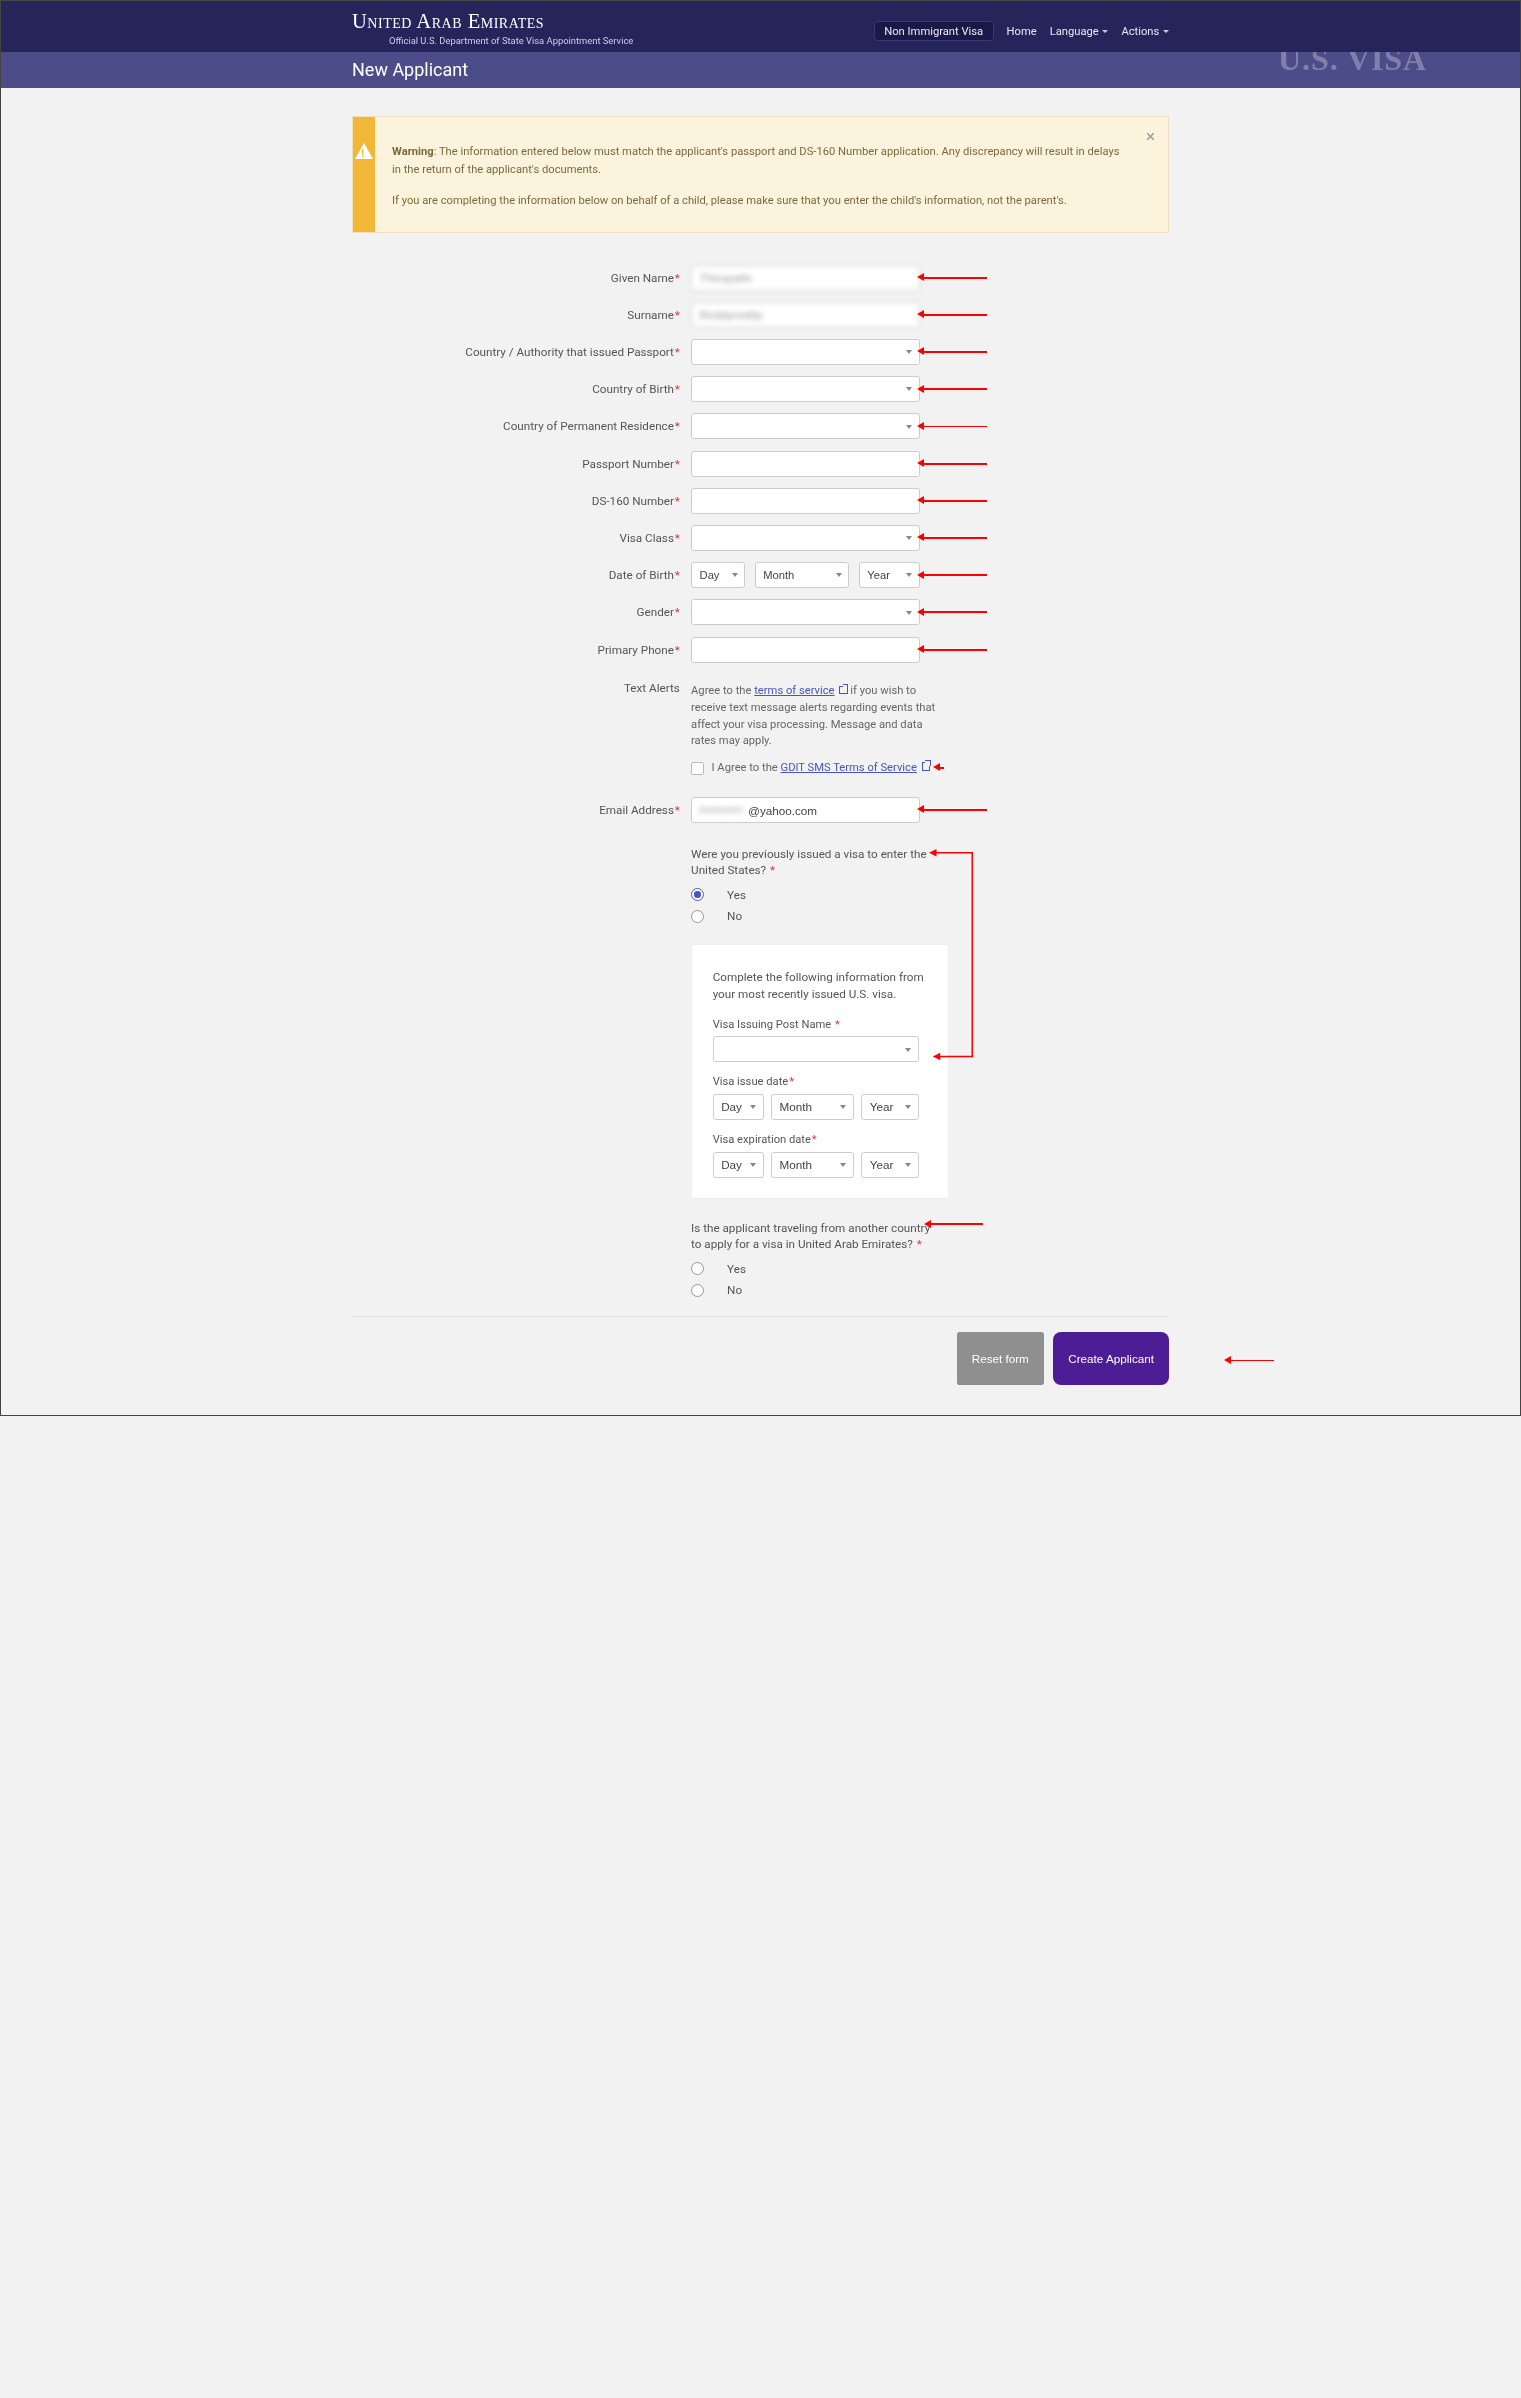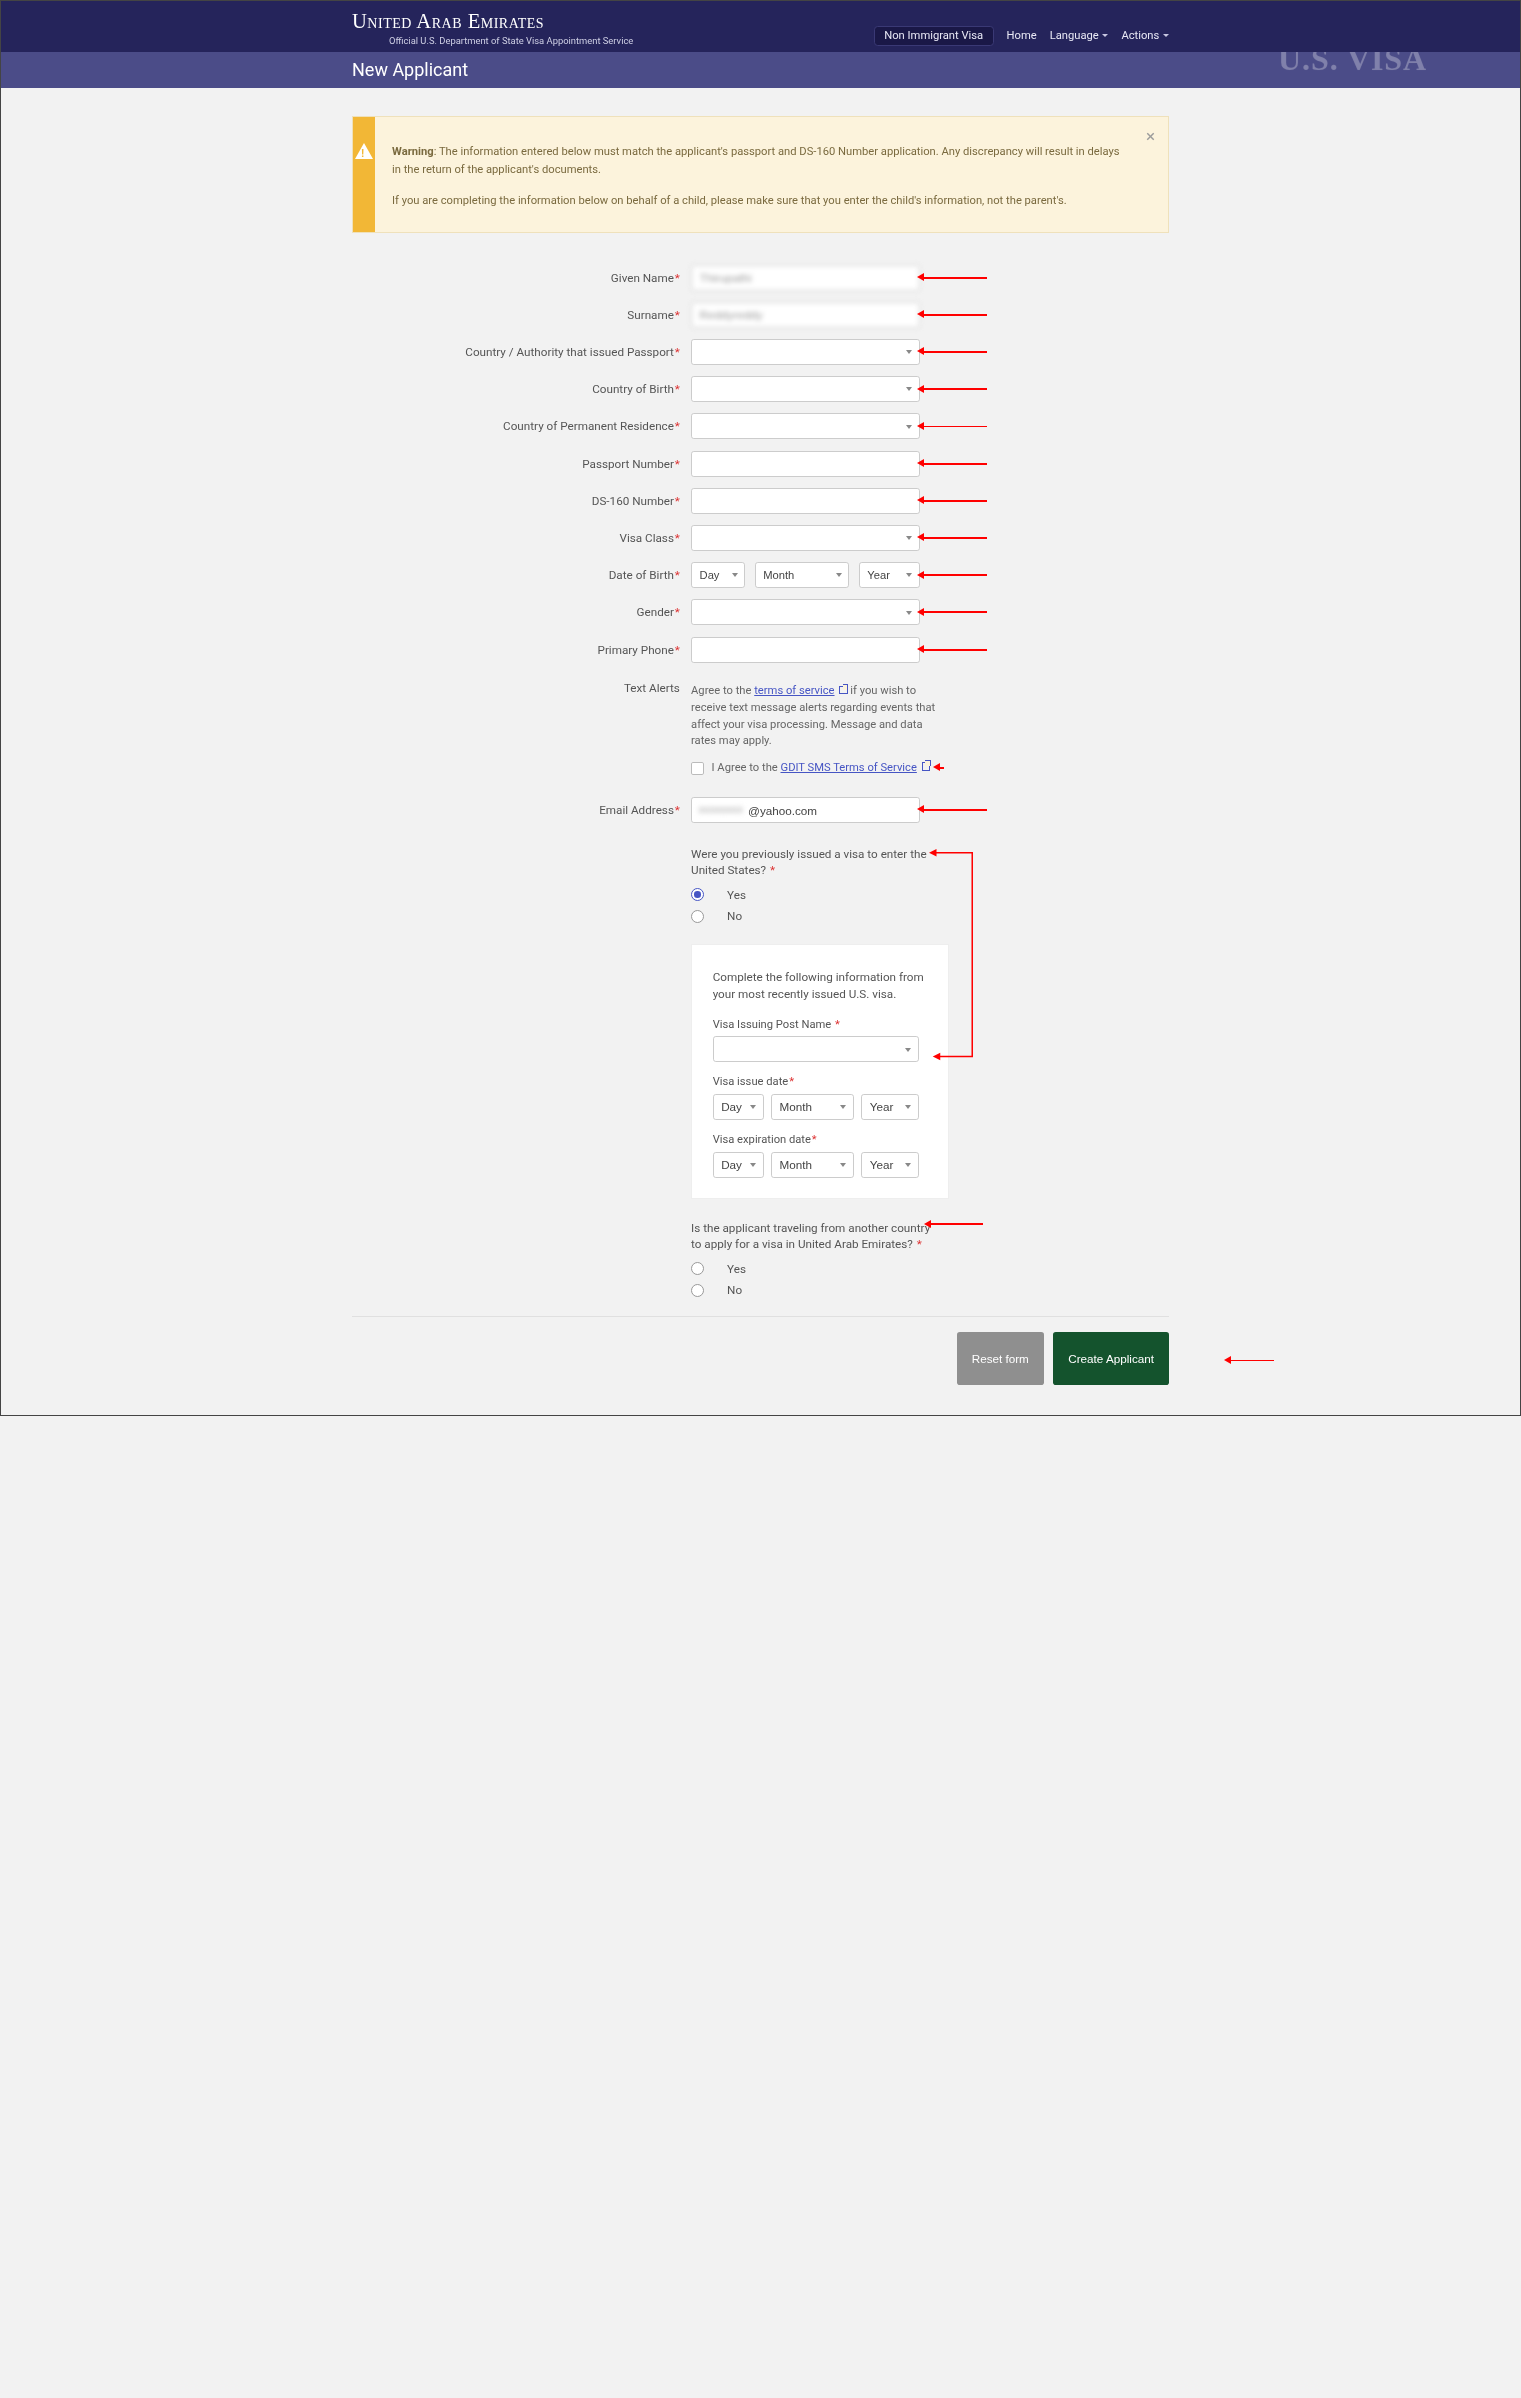--- a/index.html
+++ b/index.html
@@ -2,21 +2,21 @@
 <html style="font-size:15px"><head>
   <meta charset="utf-8">
   <style>
     * { box-sizing: border-box; margin: 0; padding: 0; }
     body { font-family: -apple-system, BlinkMacSystemFont, "Segoe UI", Roboto, Helvetica, Arial, sans-serif; background: #f2f2f2; color: #333; font-size: 12px; }
     .container { max-width: 817px; margin: 0 auto; }
     .frame { border: 0.9px solid #444; background: #f2f2f2; }
 
     
     .navbar { background: #25245b; color: #fff; }
-    .navbar .inner { display: flex; justify-content: space-between; align-items: flex-end; padding: 9.4px 0 5.6px; }
+    .navbar .inner { display: flex; justify-content: space-between; align-items: center; padding: 9.4px 0 5.6px; }
     .brand-title { font-family: "Times New Roman", Georgia, serif; font-size: 20.6px; letter-spacing: 0.5px; font-variant: small-caps; }
     .brand-sub { font-size: 9.4px; color: #cfd0e5; margin-top: 1.9px; margin-left: 37px; }
     .nav-right { display: flex; align-items: center; gap: 13px; padding-top: 5.6px; font-size: 11.2px; }
     .nav-pill { background: #1a1847; border: 0.9px solid #3a3975; border-radius: 3.7px; padding: 2.8px 9.4px; }
     .nav-link { color: #e8e8f5; cursor: pointer; display: inline-flex; align-items: center; gap: 3.7px; }
     .caret { display: inline-block; width: 0; height: 0; border-left: 3.7px solid transparent; border-right: 3.7px solid transparent; border-top: 3.7px solid #c7c7e2; }
 
     
     .subheader { background: #4b4c88; color: #fff; position: relative; overflow: hidden; }
     .subheader .inner { padding: 7.5px 0; }
@@ -78,21 +78,21 @@
     .field-label { font-size: 11.2px; color: #555; margin-bottom: 5.6px; margin-top: 13px; }
     .field-label:first-of-type { margin-top: 0; }
     .inset-box .select-wrap.full { width: 206px; }
     .inset-date { display: flex; gap: 7.5px; }
     .inset-date .select-wrap { flex: 1; }
 
     
     .action-row { border-top: 0.9px solid #e0e0e0; margin-top: 19px; padding: 15px 0 17px; display: flex; justify-content: flex-end; gap: 9.4px; position: relative; }
     .btn { border: none; border-radius: 2.8px; padding: 20px 15px; font-size: 11.7px; cursor: pointer; color: #fff; }
     .btn-gray { background: #8f8f8f; }
-    .btn-green { background: #14532d; }
+    .btn-green { background: #4c1d95; border-radius: 8px; }
     .action-row .arrow { position: absolute; right: -56px; top: 20.6px; width: 43px; max-width: none; flex: none; }
 
     
     .q-arrow-wrap { position: relative; }
     .q-arrow-path { position: absolute; left: 238px; top: 3.7px; width: 47px; height: 215px; pointer-events: none; }
     
     
     .page-wrap { position: relative; }
   </style>
 </head>

